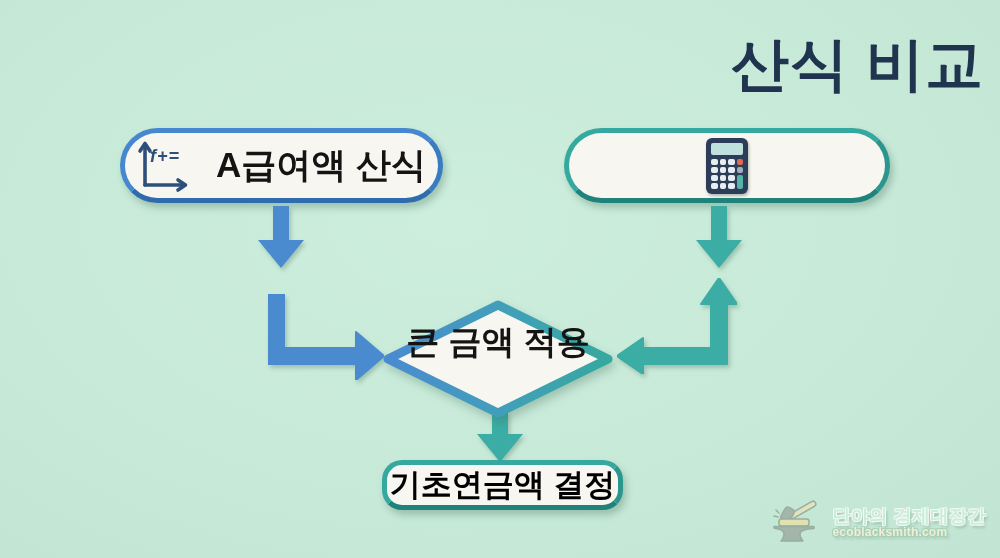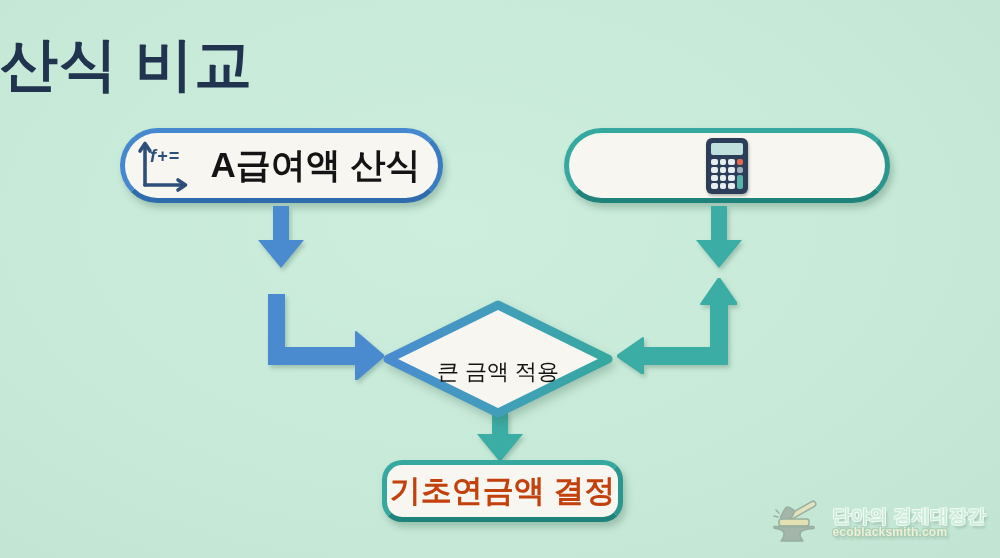--- a/index.html
+++ b/index.html
@@ -7,37 +7,37 @@
   body { font-family:"Liberation Sans","DejaVu Sans",sans-serif; }
 
   .stage {
     position:relative; width:1000px; height:558px; overflow:hidden;
     background:#c7e9d8;
     background-image: radial-gradient(ellipse at 45% 40%, #cdeedd 0%, #c7e9d8 60%, #c2e5d3 100%);
   }
 
   .page-title {
     position:absolute; left:0; top:26px; width:984px;
-    text-align:left; font-size:58px; font-weight:900; color:#20334f;
+    text-align:right; font-size:58px; font-weight:900; color:#20334f;
     letter-spacing:1px;
   }
 
   
   .pill {
     position:absolute; height:75px; border-radius:38px;
     background:#f8f6f0; display:flex; align-items:center;
     box-shadow:3px 5px 7px rgba(56,98,80,.30);
   }
   .pill.blue { border:5px solid #4688cf; border-bottom-color:#2f6cae; border-right-color:#3a7cc2; }
   .pill.teal { border:5px solid #35a8a0; border-bottom-color:#1f837c; border-right-color:#2b968e; }
   .node-left  { left:120px; top:128px; width:323px; padding:0 12px 0 12px; gap:10px; }
   .node-right { left:564px; top:128px; width:326px; justify-content:center; gap:20px; }
 
   .node-label { font-size:35px; font-weight:900; color:#141414; white-space:nowrap; }
-  .node-left .node-label { flex:1; text-align:center; }
+  .node-left .node-label { flex:1; text-align:right; }
 
   
   .fx-icon { position:relative; width:58px; height:54px; flex:0 0 auto; }
   .fx-icon .fx-text {
     position:absolute; left:13px; top:7px;
     font-size:18px; font-weight:700; font-style:italic; color:#2d4f79; letter-spacing:1px;
   }
 
   
   .calc { width:42px; height:56px; background:#2c3d5a; border-radius:6px;
@@ -52,32 +52,32 @@
   .key.teal { background:#57b3a8; grid-column:4; grid-row:3 / span 2; }
 
   
   .arrow { position:absolute; filter:drop-shadow(2px 3px 2px rgba(56,98,80,.30)); }
   .fill-blue { fill:#4a8bd0; }
   .fill-teal { fill:#3bada5; }
 
   
   .diamond-svg { position:absolute; left:380px; top:297px;
                  filter:drop-shadow(3px 5px 5px rgba(56,98,80,.30)); }
-  .diamond-label { position:absolute; left:380px; top:310px; width:236px; height:124px;
+  .diamond-label { position:absolute; left:380px; top:280px; width:236px; height:124px;
                    display:flex; align-items:center; justify-content:center;
-                   font-size:22px; font-weight:400; color:#141414; white-space:nowrap; }
+                   font-size:33px; font-weight:700; color:#141414; white-space:nowrap; }
 
   
   .result-box {
-    position:absolute; left:382px; top:460px; width:241px; height:62px;
+    position:absolute; left:382px; top:460px; width:241px; height:50px;
     border-radius:20px; background:#f8f6f0;
     border:5px solid #35a8a0; border-bottom-color:#1f837c; border-right-color:#2b968e;
     display:flex; align-items:center; justify-content:center;
     box-shadow:3px 5px 7px rgba(56,98,80,.30);
-    font-size:31px; font-weight:900; color:#c2410c; white-space:nowrap;
+    font-size:31px; font-weight:900; color:#000000; white-space:nowrap;
   }
 
   
   .watermark { position:absolute; right:14px; bottom:12px;
                display:flex; align-items:center; gap:13px; opacity:.92; }
   .wm-text { display:flex; flex-direction:column; line-height:1.05; }
   .wm-brand {
     font-size:18px; font-weight:800; color:#cbeeda; letter-spacing:.5px;
     text-shadow:-1px -1px 0 rgba(255,255,255,.75), 1px -1px 0 rgba(255,255,255,.75),
                 -1px 1px 0 rgba(255,255,255,.75), 1px 1px 0 rgba(255,255,255,.75),

